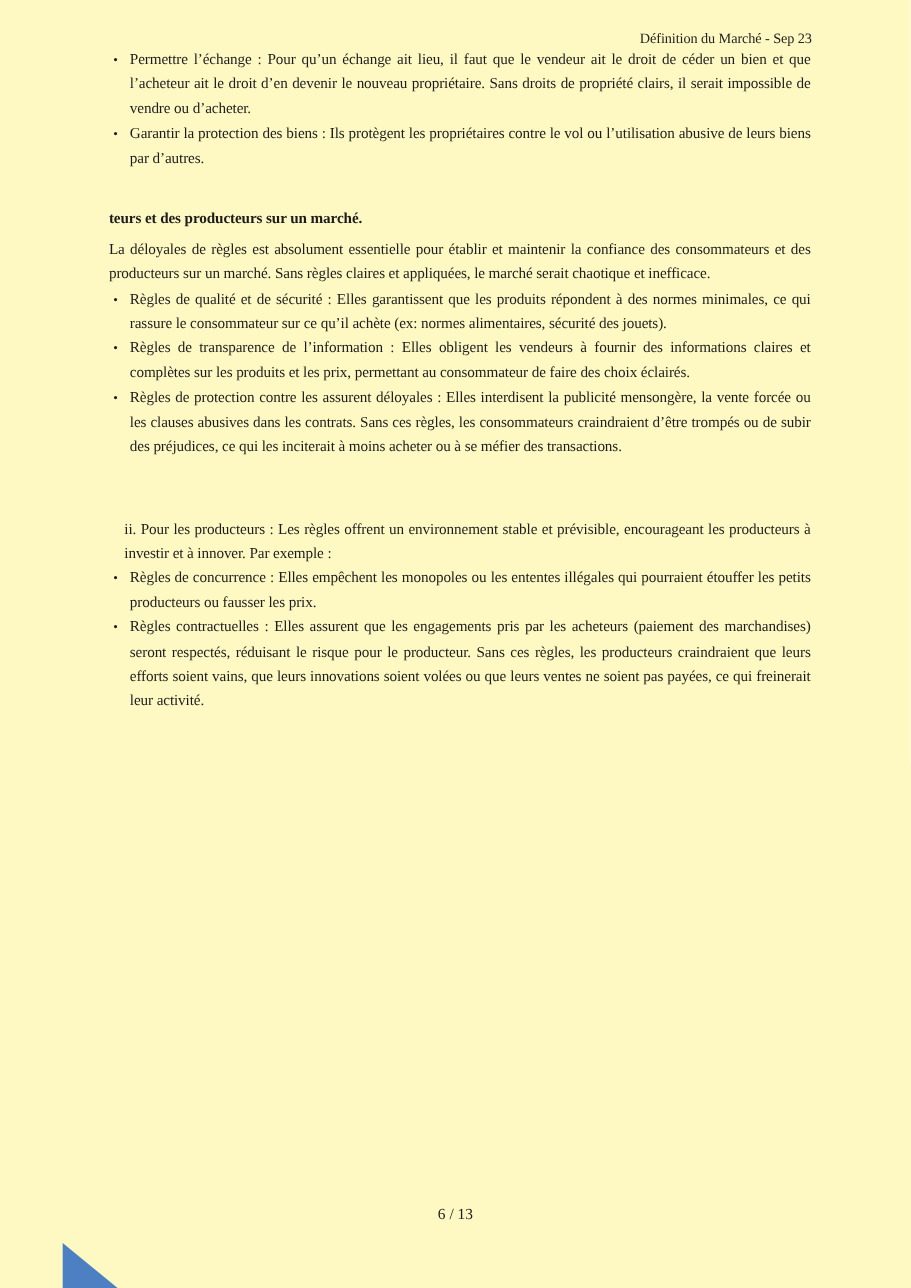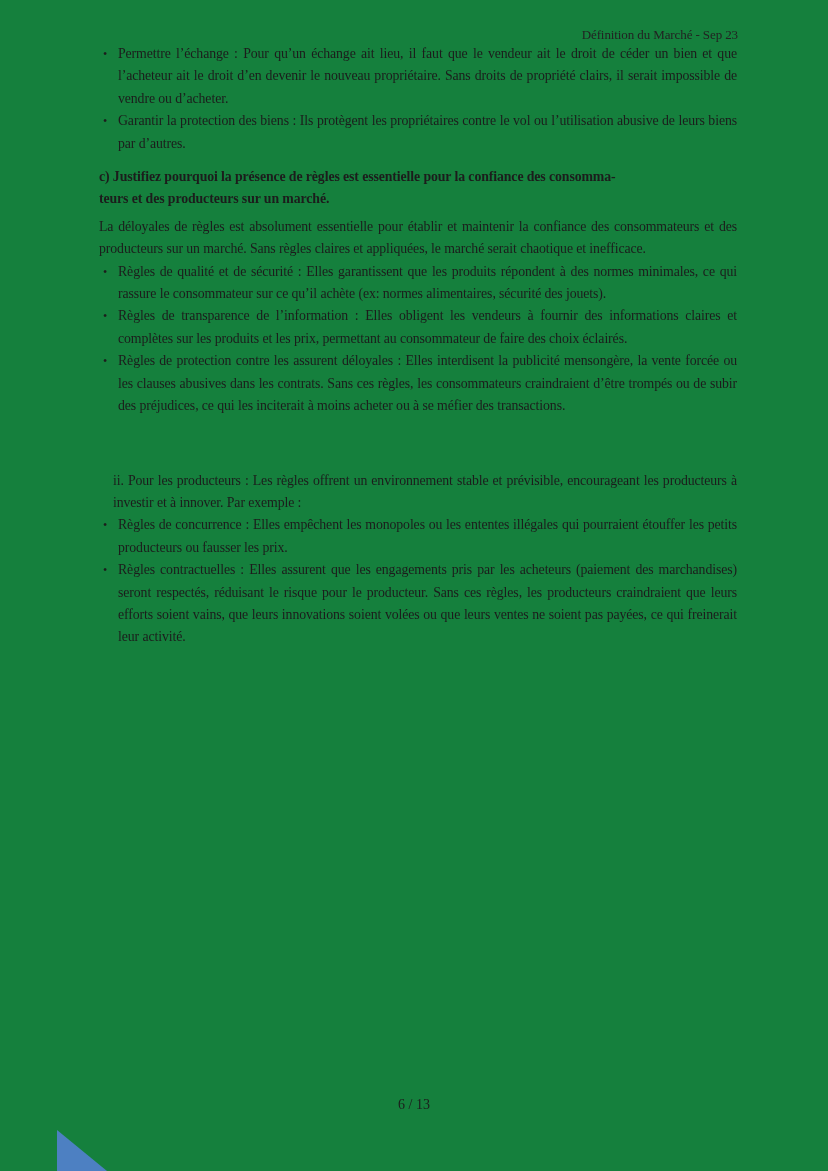--- a/index.html
+++ b/index.html
@@ -4,21 +4,21 @@
 <style>
   html, body {
     margin: 0;
     padding: 0;
     background: #ffffff;
   }
   .page {
     position: relative;
     width: 828px;
     height: 1171px;
-    background: #15803d;
+    background: #fef9c3;
     overflow: hidden;
     font-family: "Liberation Serif", "DejaVu Serif", serif;
     color: #1c1c1c;
     font-size: 13.8px;
     letter-spacing: -0.1px;
     line-height: 22.4px;
   }
   .header {
     padding-top: 27px;
     padding-right: 90px;
@@ -90,21 +90,21 @@
   </div>
 
   <div class="content">
 
     <ul class="blist main-list">
       <li><span class="b">Permettre l’échange :</span><span> Pour qu’un échange ait lieu, il faut que le vendeur ait le droit de céder un bien et que l’acheteur ait le droit d’en devenir le nouveau propriétaire. Sans droits de propriété clairs, il serait impossible de vendre ou d’acheter.</span></li>
       <li><span class="b">Garantir la protection des biens :</span><span> Ils protègent les propriétaires contre le vol ou l’utilisation abusive de leurs biens par d’autres.</span></li>
     </ul>
 
 
-    <p class="heading-c"><span>c) Justifiez pourquoi la présence de règles est essentielle pour la confiance des consomma-</span><br><span>teurs et des producteurs sur un marché.</span></p>
+    <p class="heading-c"><br><span>teurs et des producteurs sur un marché.</span></p>
 
     <p class="para-c"><span>La déloyales de </span><span class="b">règles</span><span> est absolument essentielle pour établir et maintenir la confiance des consommateurs et des producteurs sur un marché. Sans règles claires et appliquées, le marché serait chaotique et inefficace.</span></p>
 
 
     <ul class="blist list-i indent-1">
       <li><span class="b">Règles de qualité et de sécurité :</span><span> Elles garantissent que les produits répondent à des normes minimales, ce qui rassure le consommateur sur ce qu’il achète (ex: normes alimentaires, sécurité des jouets).</span></li>
       <li><span class="b">Règles de transparence de l’information :</span><span> Elles obligent les vendeurs à fournir des informations claires et complètes sur les produits et les prix, permettant au consommateur de faire des choix éclairés.</span></li>
       <li><span class="b">Règles de protection contre les assurent déloyales :</span><span> Elles interdisent la publicité mensongère, la vente forcée ou les clauses abusives dans les contrats. Sans ces règles, les consommateurs craindraient d’être trompés ou de subir des préjudices, ce qui les inciterait à moins acheter ou à se méfier des transactions.</span></li>
     </ul>
 

